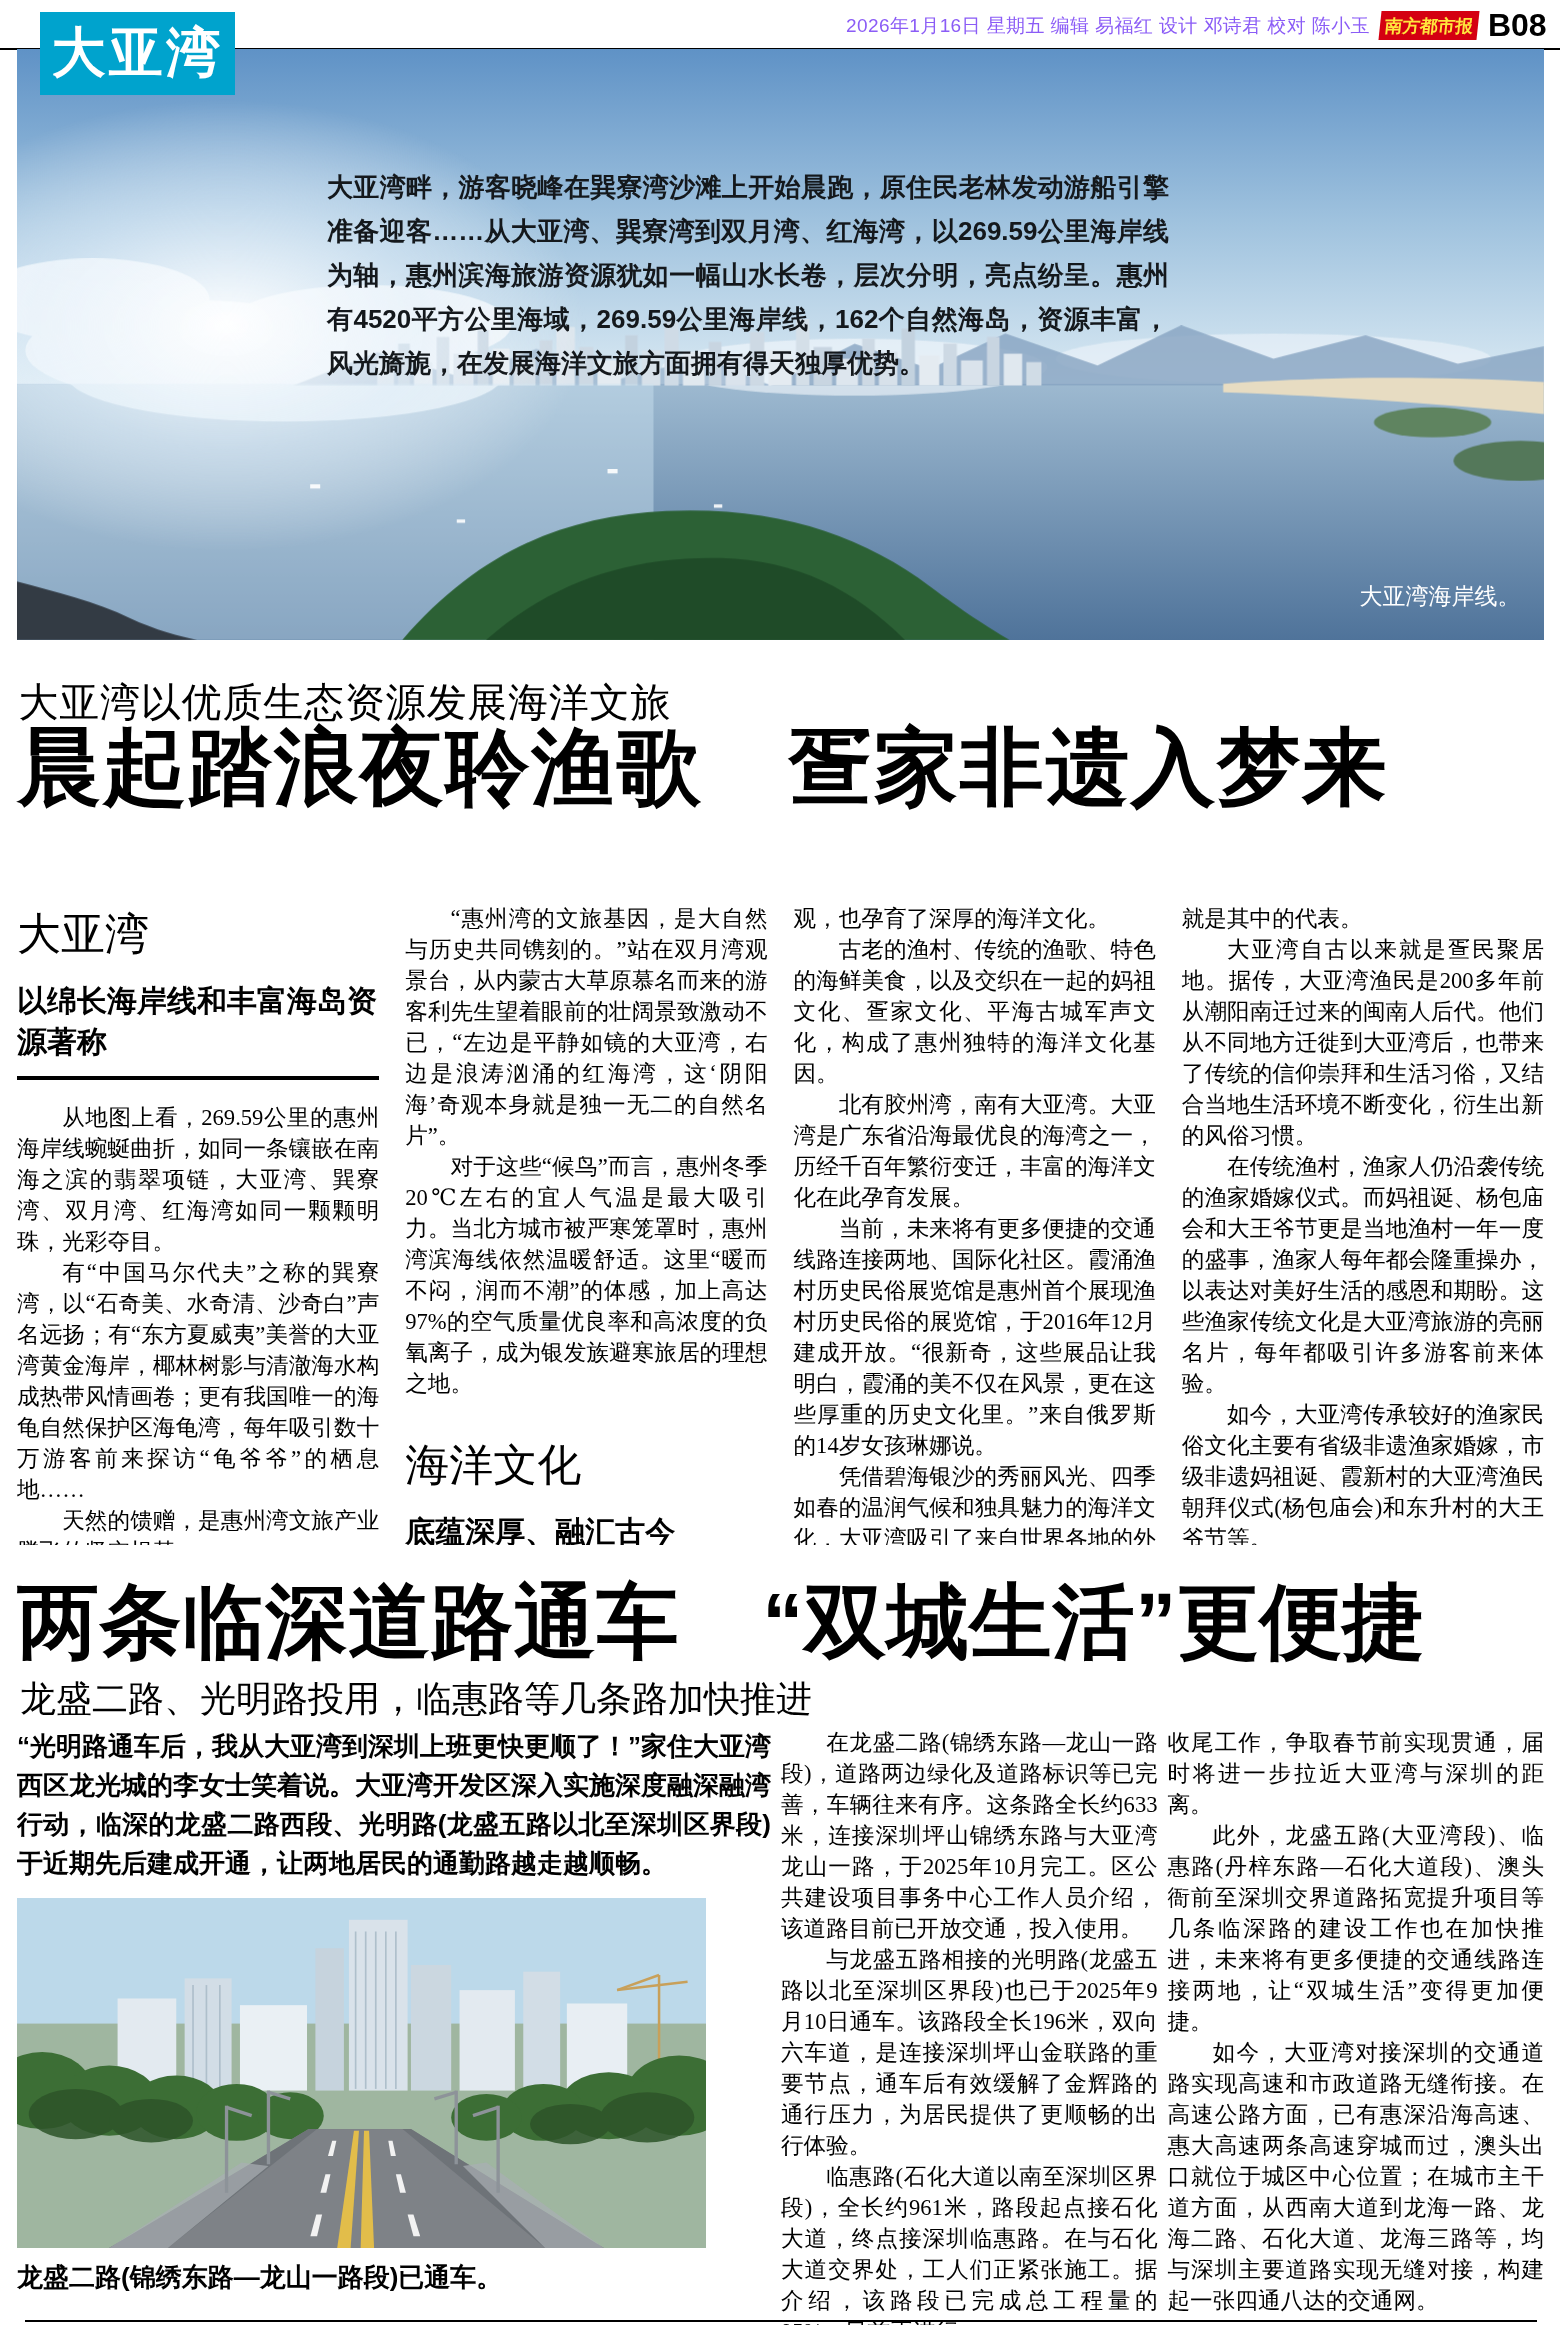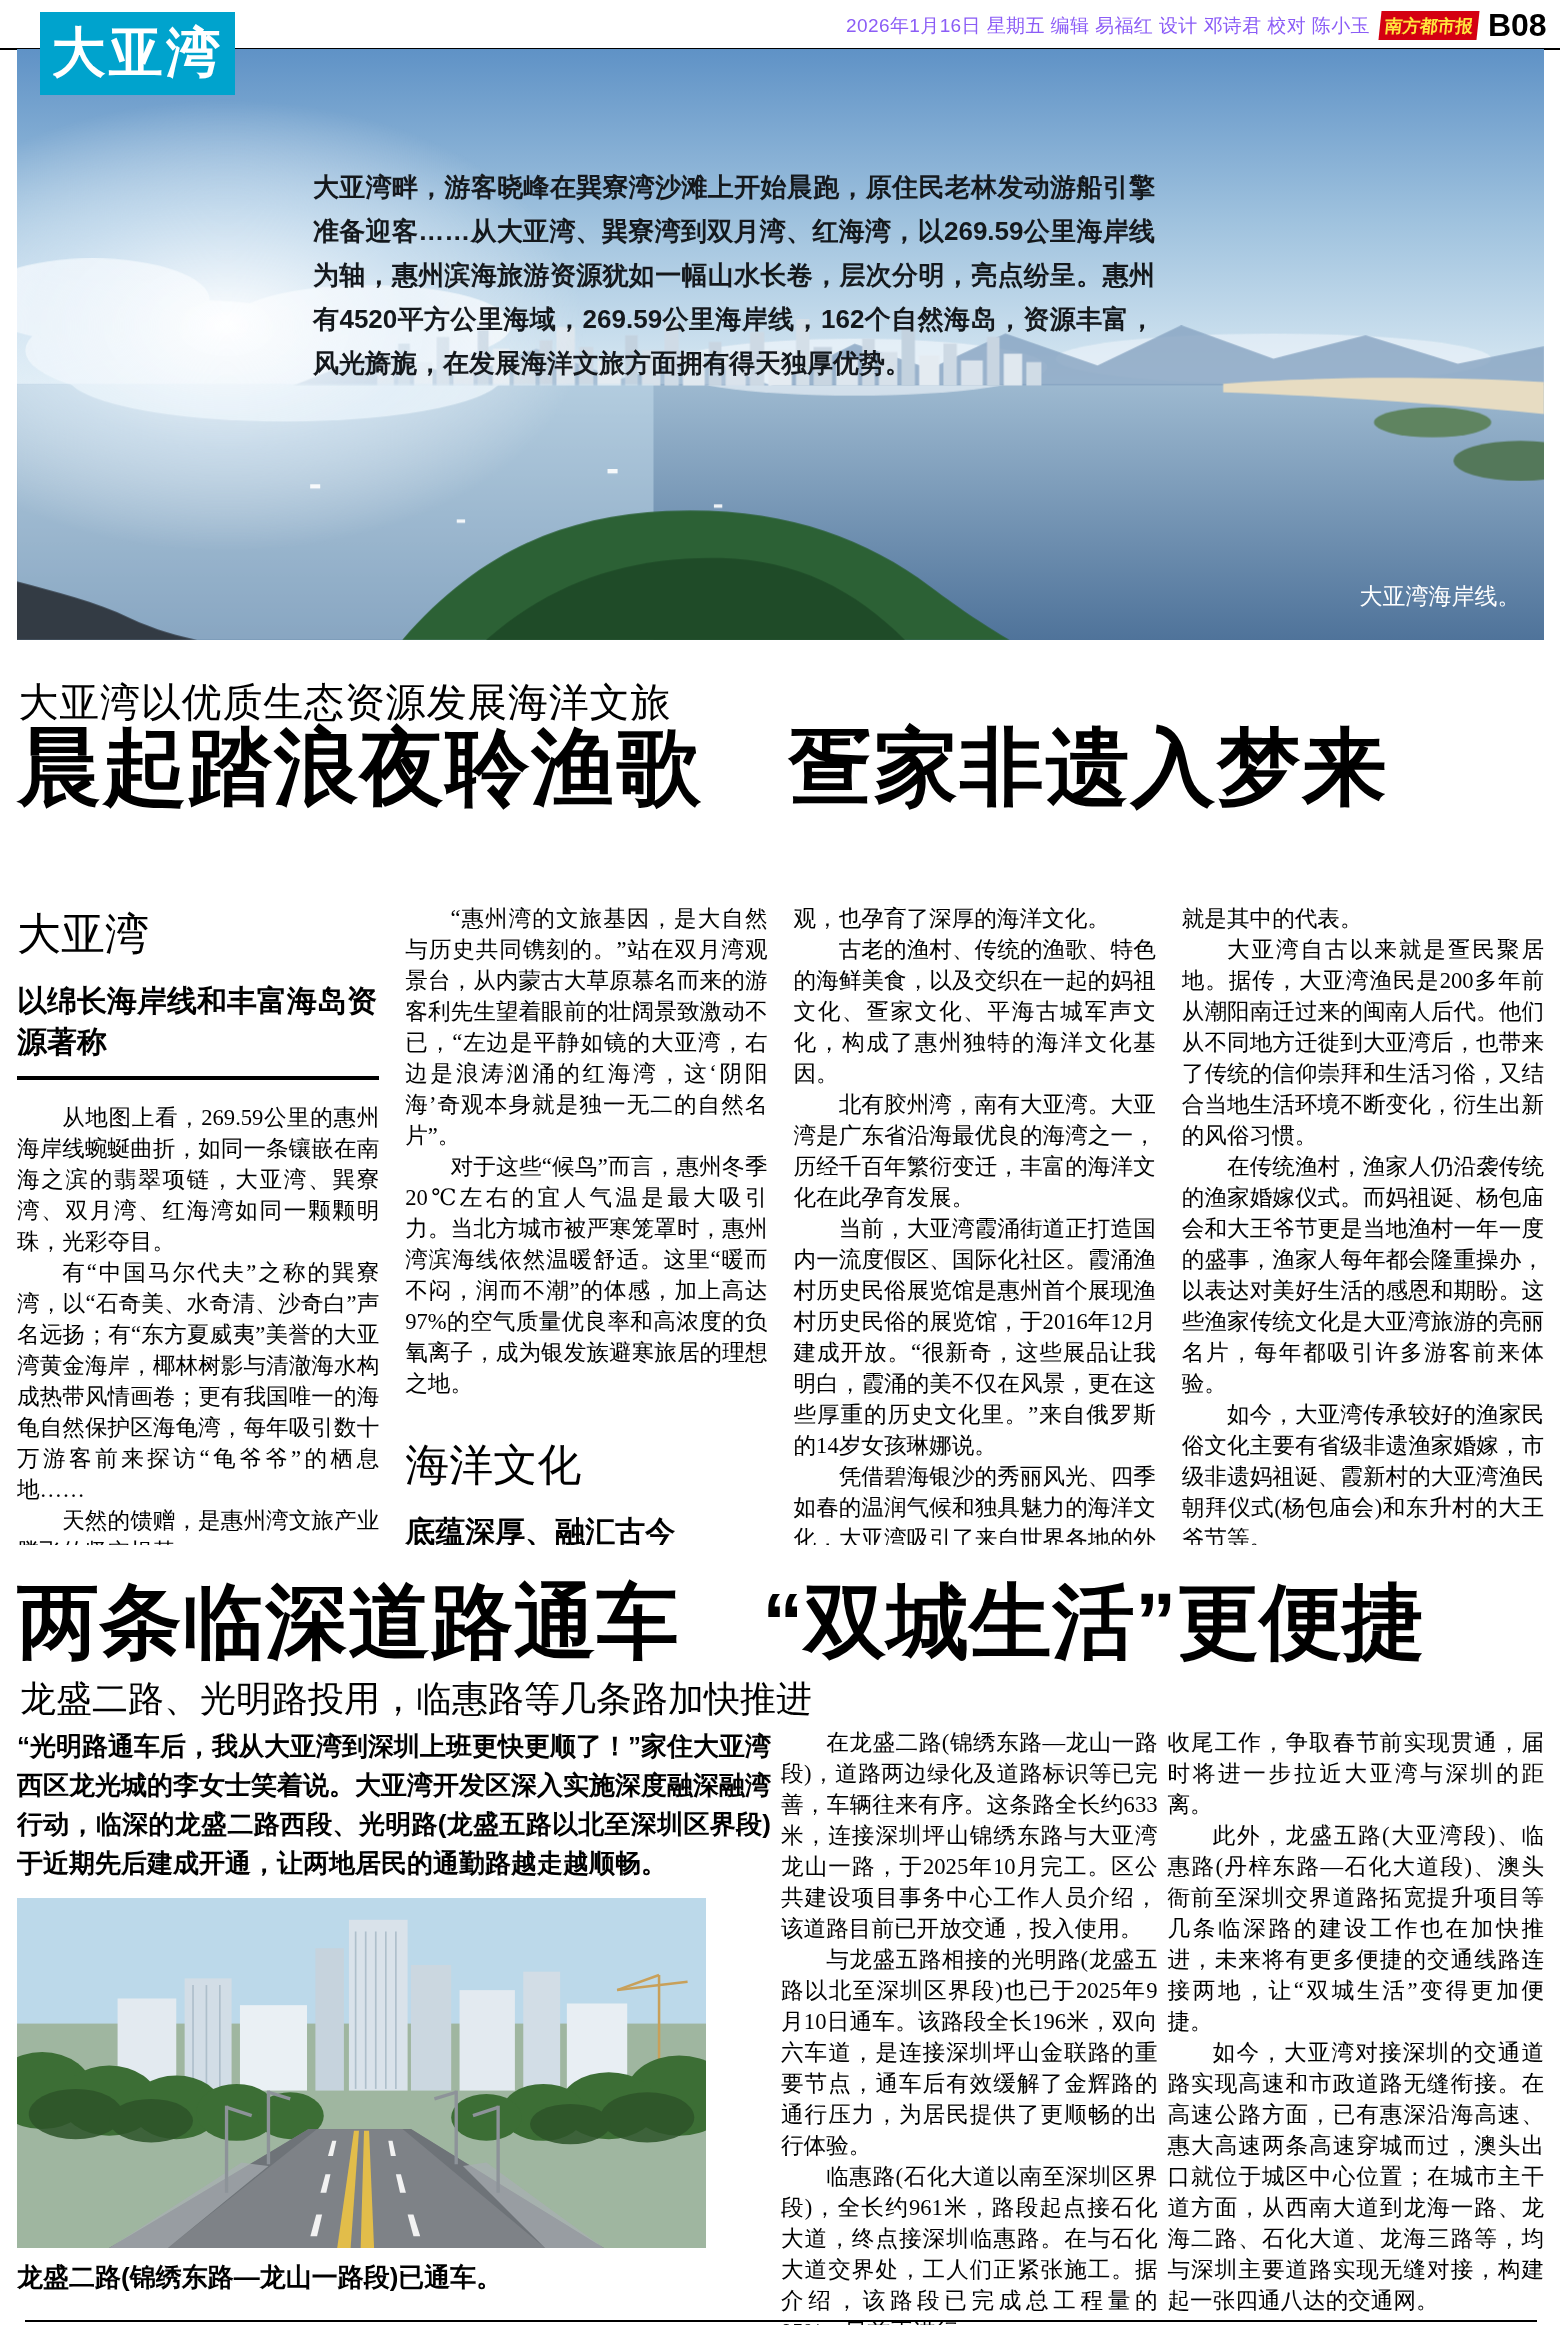--- a/index.html
+++ b/index.html
@@ -25,21 +25,21 @@
   .paper-logo {
     background:#d40011; color:#ffe63d; font-family:"Liberation Sans","DejaVu Sans",sans-serif;
     font-weight:800; font-size:17.6px; padding:2.5px 5px; transform:skewX(-6deg); white-space:nowrap;
   }
   .page-no { font-family:"Liberation Sans","DejaVu Sans",sans-serif; font-weight:800; font-size:32px; }
 
   
   .hero { position:absolute; left:17px; top:49px; width:1527px; height:591px; overflow:hidden; background:#7aa3c8; }
   .hero svg { position:absolute; left:0; top:0; width:100%; height:100%; }
   .hero-text {
-    position:absolute; left:296px; top:116px; width:842px;
+    position:absolute; left:310px; top:116px; width:842px;
     font-family:"Liberation Sans","DejaVu Sans",sans-serif; font-weight:600;
     font-size:26px; line-height:44px; color:#14181c; text-align:justify;
   }
   .hero-caption {
     position:absolute; right:23.5px; bottom:28.5px; color:#ffffff;
     font-family:"Liberation Sans","DejaVu Sans",sans-serif; font-size:23px; font-weight:500;
   }
 
   
   .kicker {
@@ -216,21 +216,21 @@
         <div class="sec-title">海洋文化</div>
         <div class="sec-sub">底蕴深厚、融汇古今</div>
 
       </div>
 
     </div>
     <div class="col">
       <p class="cont">观，也孕育了深厚的海洋文化。</p>
       <p>古老的渔村、传统的渔歌、特色的海鲜美食，以及交织在一起的妈祖文化、疍家文化、平海古城军声文化，构成了惠州独特的海洋文化基因。</p>
       <p>北有胶州湾，南有大亚湾。大亚湾是广东省沿海最优良的海湾之一，历经千百年繁衍变迁，丰富的海洋文化在此孕育发展。</p>
-      <p>当前，大亚湾霞涌街道正打造国内一流度假区、国际化社区。霞涌渔村历史民俗展览馆是惠州首个展现渔村历史民俗的展览馆，于2016年12月建成开放。“很新奇，这些展品让我明白，霞涌的美不仅在风景，更在这些厚重的历史文化里。”来自俄罗斯的14岁女孩琳娜说。</p>
+      <p>当前，未来将有更多便捷的交通线路连接两地、国际化社区。霞涌渔村历史民俗展览馆是惠州首个展现渔村历史民俗的展览馆，于2016年12月建成开放。“很新奇，这些展品让我明白，霞涌的美不仅在风景，更在这些厚重的历史文化里。”来自俄罗斯的14岁女孩琳娜说。</p>
       <p>凭借碧海银沙的秀丽风光、四季如春的温润气候和独具魅力的海洋文化，大亚湾吸引了来自世界各地的外国友人来此聚居，把这里当成了第二故乡。琳娜一家</p>
     </div>
     <div class="col">
       <p class="cont">就是其中的代表。</p>
       <p>大亚湾自古以来就是疍民聚居地。据传，大亚湾渔民是200多年前从潮阳南迁过来的闽南人后代。他们从不同地方迁徙到大亚湾后，也带来了传统的信仰崇拜和生活习俗，又结合当地生活环境不断变化，衍生出新的风俗习惯。</p>
       <p>在传统渔村，渔家人仍沿袭传统的渔家婚嫁仪式。而妈祖诞、杨包庙会和大王爷节更是当地渔村一年一度的盛事，渔家人每年都会隆重操办，以表达对美好生活的感恩和期盼。这些渔家传统文化是大亚湾旅游的亮丽名片，每年都吸引许多游客前来体验。</p>
       <p>如今，大亚湾传承较好的渔家民俗文化主要有省级非遗渔家婚嫁，市级非遗妈祖诞、霞新村的大亚湾渔民朝拜仪式(杨包庙会)和东升村的大王爷节等。</p>
 
     </div>
   </div>

